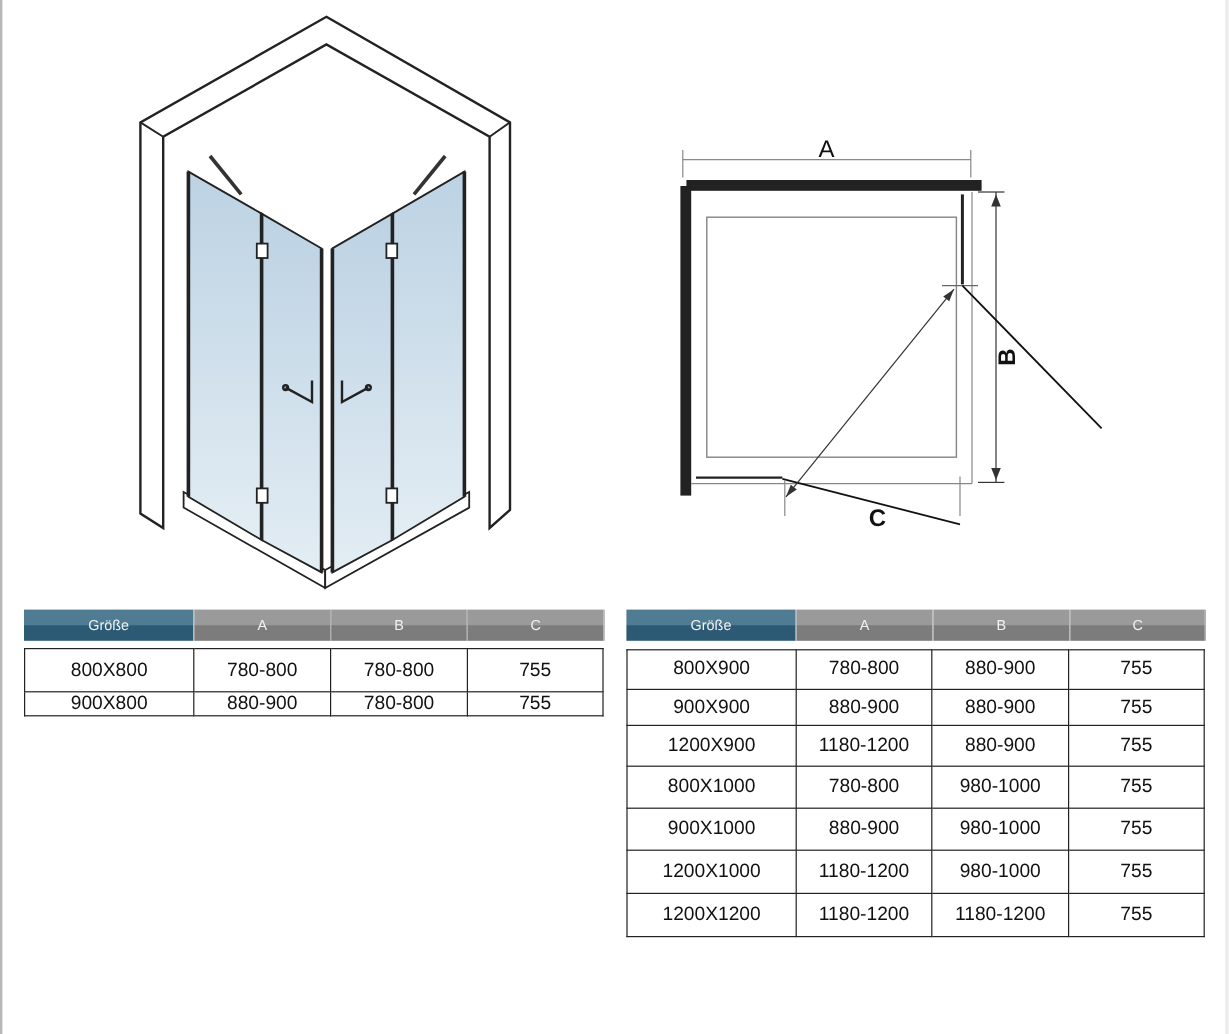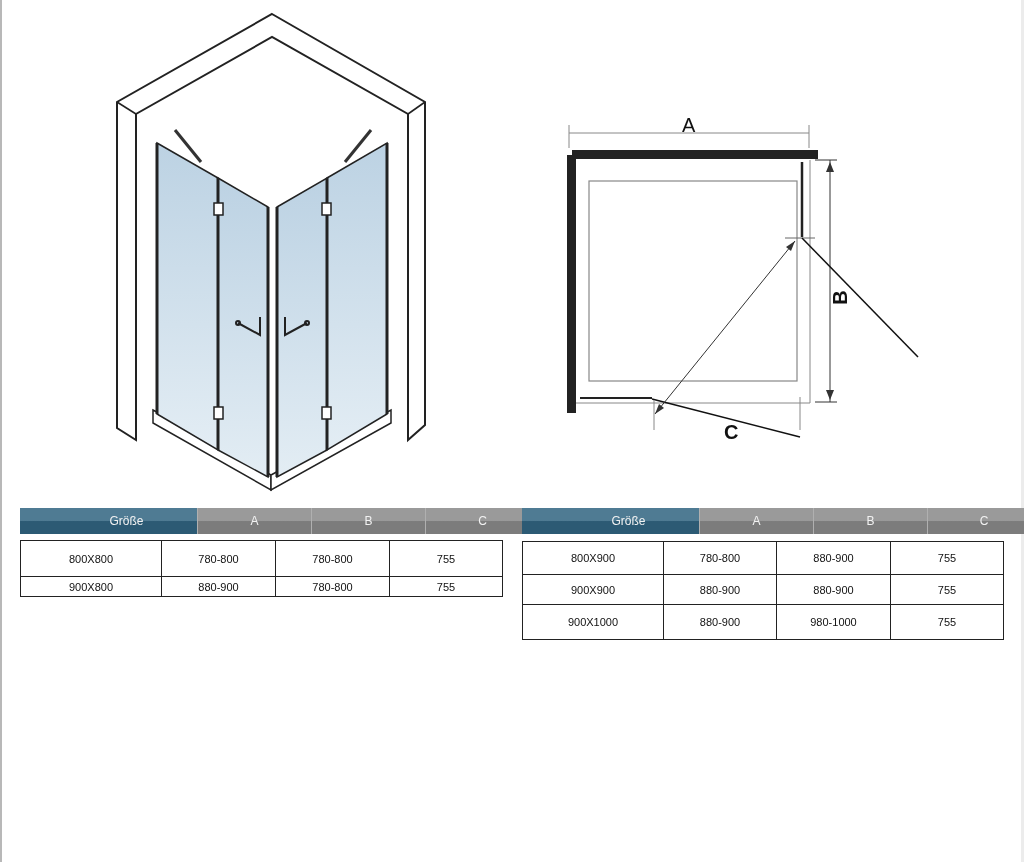--- a/index.html
+++ b/index.html
@@ -7,24 +7,24 @@
          font-family:"Liberation Sans", sans-serif; color:#111; }
   .edge-left { position:absolute; left:0; top:0; width:2px; height:862px; background:#b8b8b8; }
   .edge-right { position:absolute; right:0; top:0; width:3px; height:862px; background:#ececec; }
   .iso { position:absolute; left:105px; top:10px; width:330px; height:490px; }
   .plan { position:absolute; left:540px; top:100px; width:400px; height:360px; }
   .plan .lbl { position:absolute; font-size:20px; font-weight:400; color:#111; }
   .tbl { position:absolute; }
   .hdr { display:flex; height:26px; }
   .hdr div { display:flex; align-items:center; justify-content:center; color:#f2f2f2; font-size:12px;
              border-right:1px solid #b0b0b0; }
-  .hdr .g { background:linear-gradient(#4f7b93 0%, #4f7b93 48%, #2c5a74 52%, #2c5a74 100%);padding-left:36px; }
+  .hdr .g { background:linear-gradient(#4f7b93 0%, #4f7b93 48%, #2c5a74 52%, #2c5a74 100%); }
   .hdr .c { background:linear-gradient(#9a9a9a 0%, #9a9a9a 48%, #7c7c7c 52%, #7c7c7c 100%); }
   table.grid { border-collapse:collapse; margin-top:6px; table-layout:fixed; }
-  table.grid td { border:1.5px solid #222; text-align:center; font-size:11px; color:#111; padding:0; }
+  table.grid td { border:1.5px solid #222; text-align:center; font-size:16px; color:#111; padding:0; }
 </style>
 </head>
 <body>
 
 <div class="edge-left"></div>
 <div class="edge-right"></div>
 
 <svg class="iso" viewBox="0 0 330 490" xmlns="http://www.w3.org/2000/svg">
   <defs>
     <linearGradient id="gl" x1="0" y1="0" x2="0" y2="1">
@@ -168,21 +168,45 @@
       <td>780-800</td>
       <td>880-900</td>
       <td>755</td>
     </tr>
     <tr style="height:30px">
       <td>900X900</td>
       <td>880-900</td>
       <td>880-900</td>
       <td>755</td>
     </tr>
+    <tr style="height:34px">
+      <td>1200X900</td>
+      <td>1180-1200</td>
+      <td>880-900</td>
+      <td>755</td>
+    </tr>
+    <tr style="height:35px">
+      <td>800X1000</td>
+      <td>780-800</td>
+      <td>980-1000</td>
+      <td>755</td>
+    </tr>
     <tr style="height:35px">
       <td>900X1000</td>
       <td>880-900</td>
       <td>980-1000</td>
+      <td>755</td>
+    </tr>
+    <tr style="height:36px">
+      <td>1200X1000</td>
+      <td>1180-1200</td>
+      <td>980-1000</td>
+      <td>755</td>
+    </tr>
+    <tr style="height:36px">
+      <td>1200X1200</td>
+      <td>1180-1200</td>
+      <td>1180-1200</td>
       <td>755</td>
     </tr>
   </tbody>
     </table>
 </div>
 
 </body></html>

